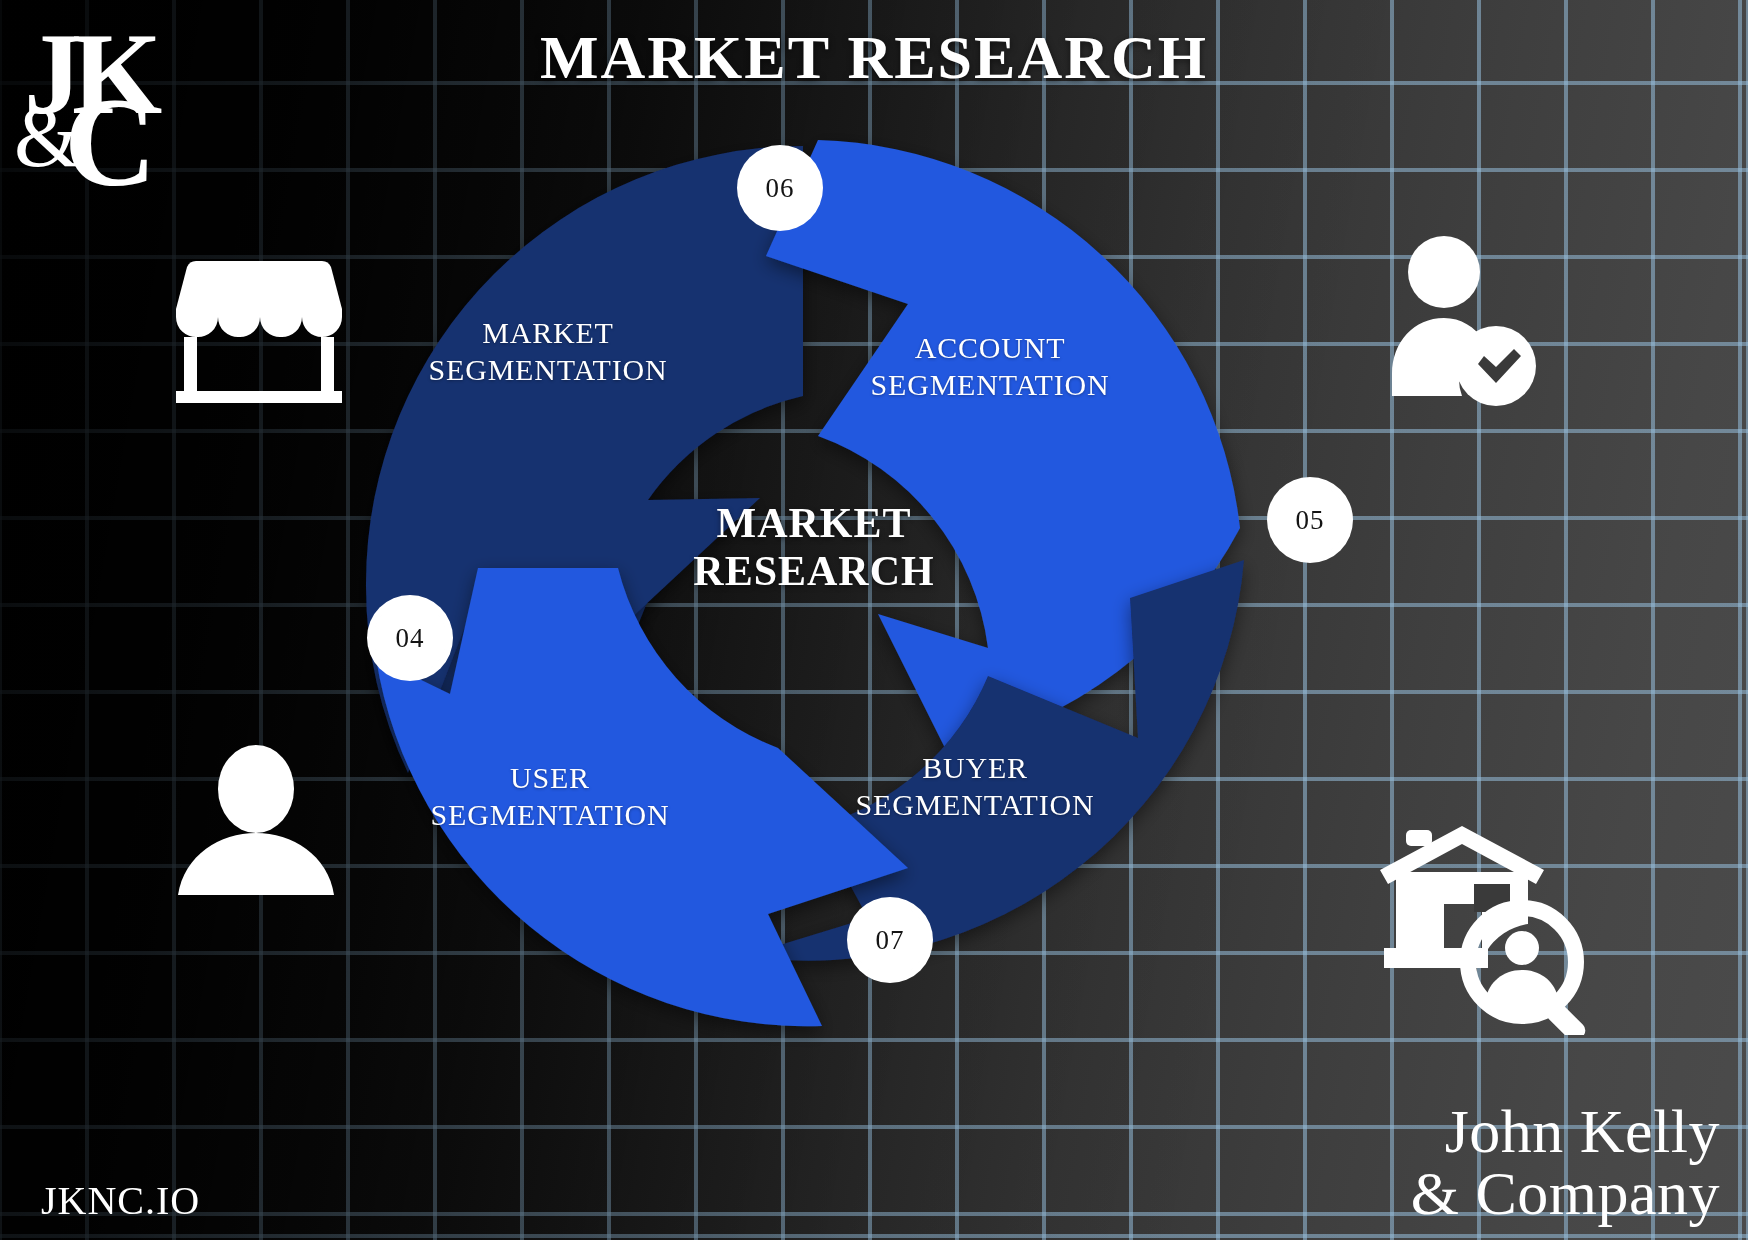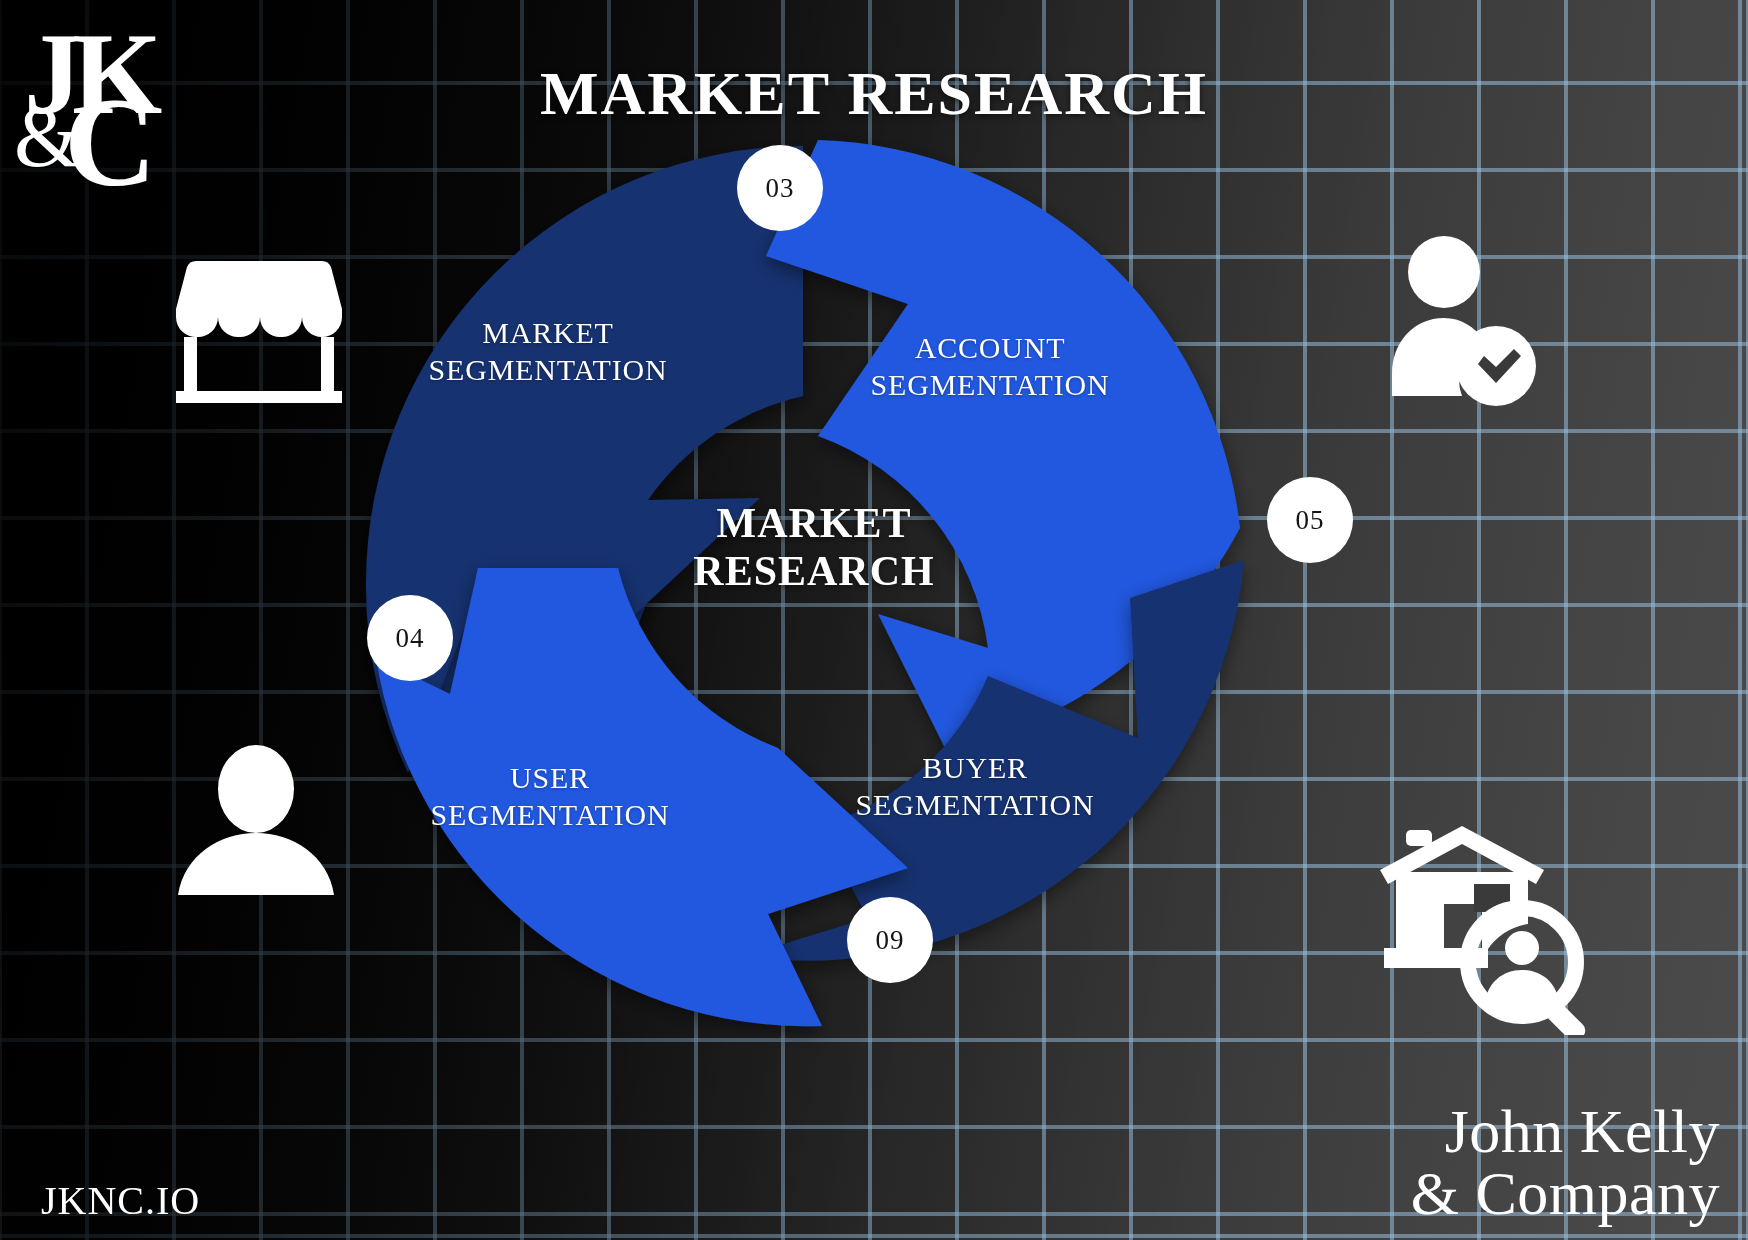--- a/index.html
+++ b/index.html
@@ -31,21 +31,21 @@
            font-family:"Liberation Serif", serif;margin-left:6px;}
   .mono-amp{position:absolute;left:4px;top:78px;font-size:86px;line-height:1;
             font-family:"Liberation Serif", serif;}
   .mono-c{position:absolute;left:54px;top:62px;font-size:128px;line-height:1;
           font-weight:700;font-family:"Liberation Serif", serif;}
 
   
   .headline{position:absolute;left:0;right:0;top:22px;text-align:center;
      color:#ffffff;font-size:62px;font-weight:700;letter-spacing:2px;
      font-family:"Liberation Serif", serif;
-     text-shadow:0 2px 6px rgba(0,0,0,.6);margin-top:36px;}
+     text-shadow:0 2px 6px rgba(0,0,0,.6);}
 
   
   .wheel{position:absolute;left:348px;top:128px;width:910px;height:910px;}
   .wheel svg{display:block;width:910px;height:910px;overflow:visible;}
 
   .seg-label{position:absolute;color:#ffffff;text-align:center;
      font-size:30px;line-height:1.22;letter-spacing:.8px;
      font-family:"Liberation Serif", serif;text-shadow:0 1px 3px rgba(0,0,0,.35);}
   .lbl-01{left:398px;top:315px;width:300px;}
   .lbl-02{left:840px;top:330px;width:300px;}
@@ -183,23 +183,23 @@
   <div class="seg-label lbl-04">
     <div>USER</div>
     <div>SEGMENTATION</div>
   </div>
 
   <div class="hub">
     <div>MARKET</div>
     <div>RESEARCH</div>
   </div>
 
-  <div class="badge b01">03</div>
+  <div class="badge b01">06</div>
   <div class="badge b02">05</div>
-  <div class="badge b03">09</div>
+  <div class="badge b03">07</div>
   <div class="badge b04">04</div>
 
   <div class="side-icon ic-shop">
     <svg viewBox="0 0 166 150" width="166" height="150" xmlns="http://www.w3.org/2000/svg">
       <path fill="#ffffff" d="M20 8 H146 a10 10 0 0 1 9 6 L166 56 H0 L11 14 A10 10 0 0 1 20 8 Z"></path>
       <path fill="#ffffff" d="M0 56 h166 v8 a20 20 0 0 1 -20 20 a20 20 0 0 1 -20 -20 a20 20 0 0 1 -21 20 a20 20 0 0 1 -21 -20 a20 20 0 0 1 -21 20 a20 20 0 0 1 -21 -20 a20 20 0 0 1 -21 20 A20 20 0 0 1 0 64 Z"></path>
       <rect x="8" y="84" width="13" height="62" fill="#ffffff"></rect>
       <rect x="145" y="84" width="13" height="62" fill="#ffffff"></rect>
       <rect x="0" y="138" width="166" height="12" fill="#ffffff"></rect>
     </svg>

